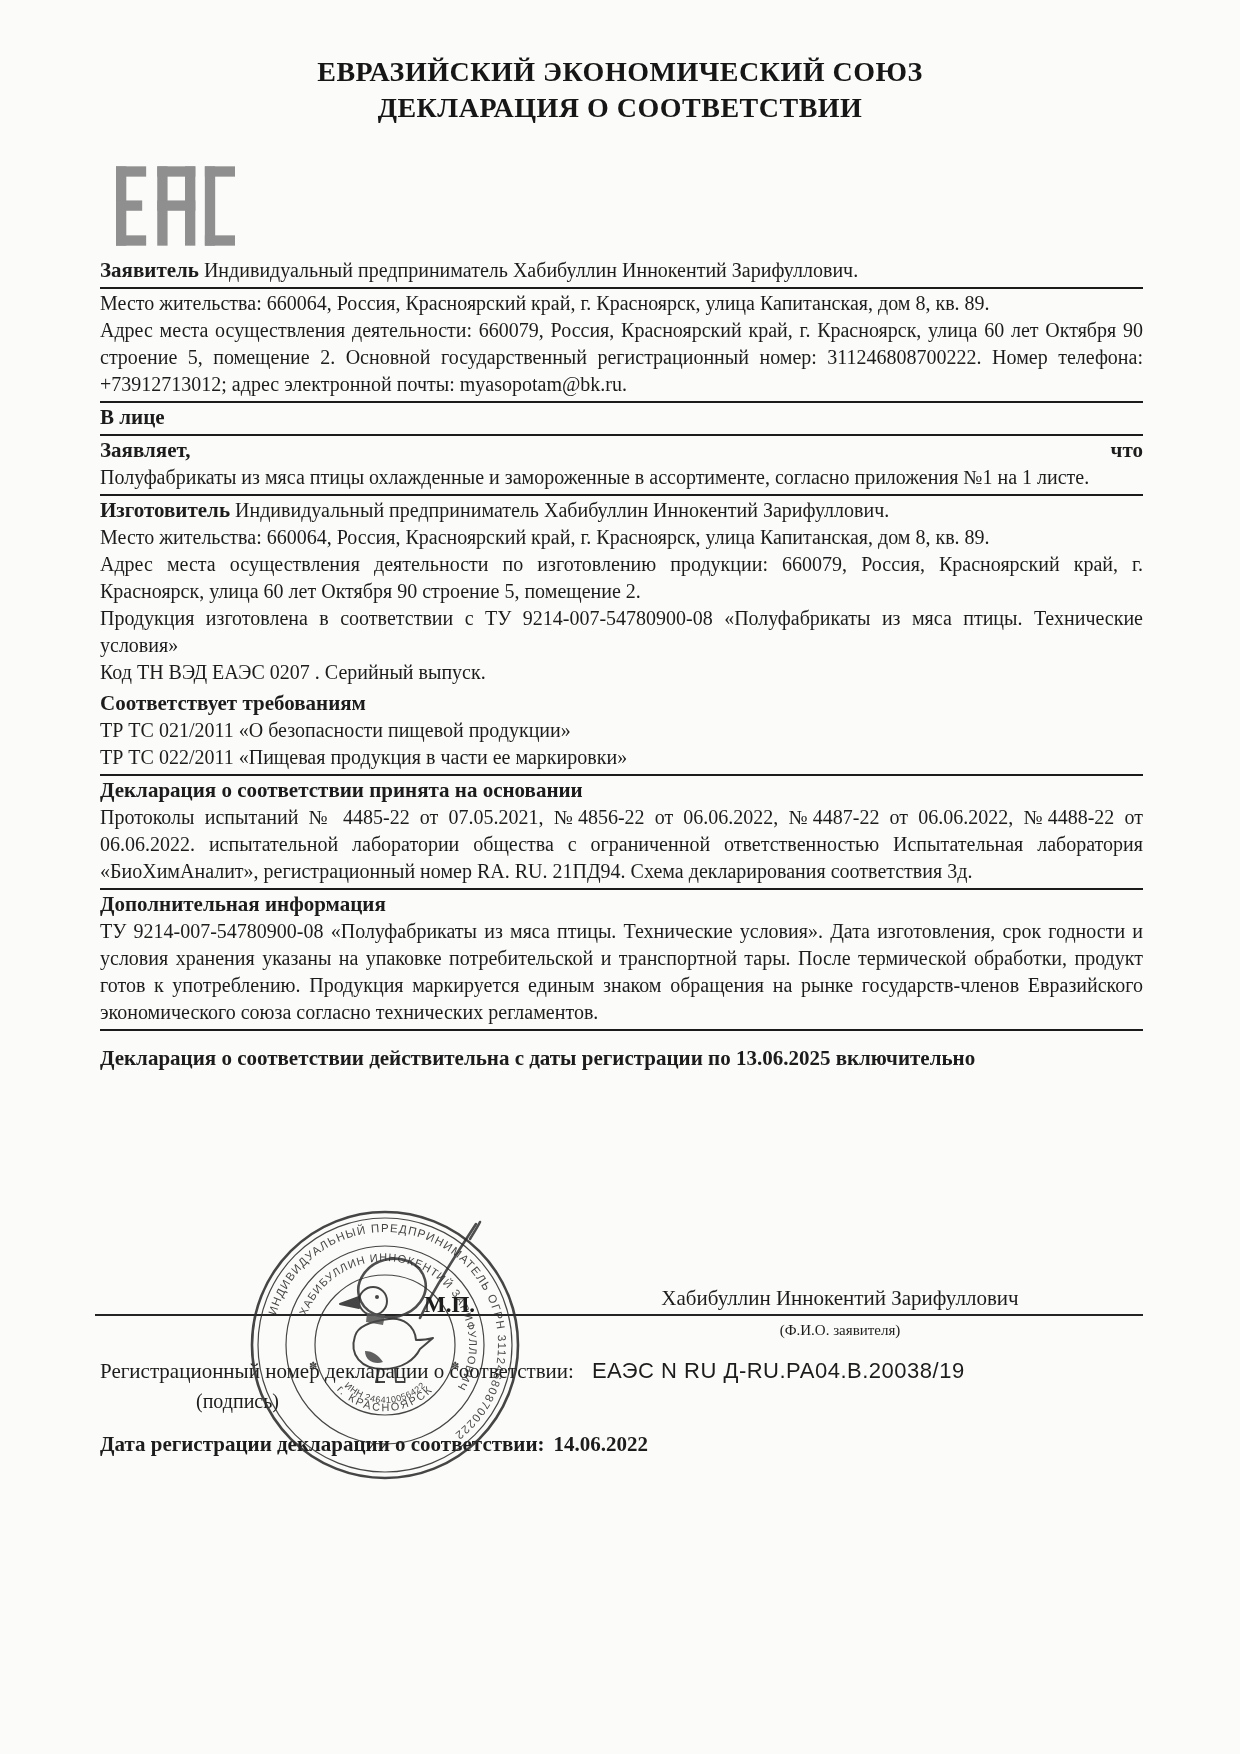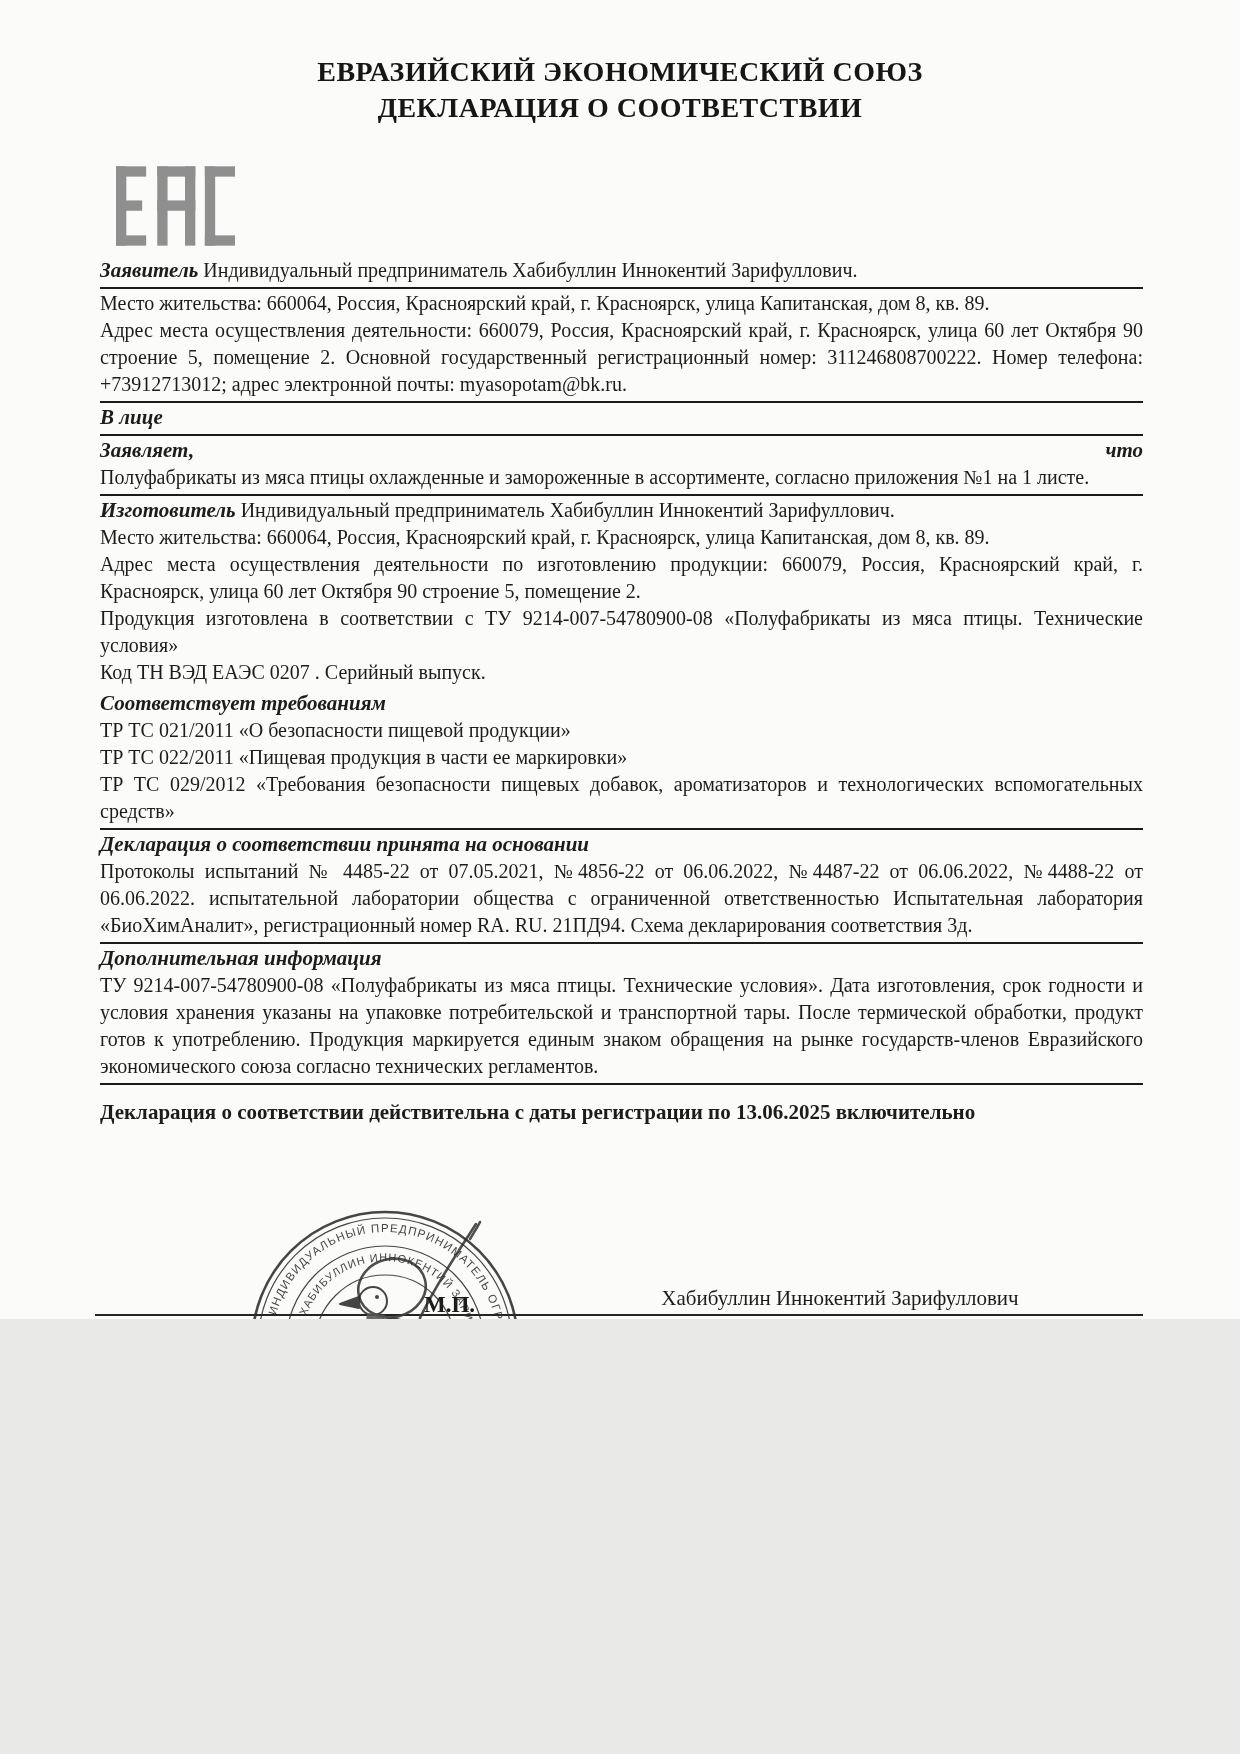--- a/index.html
+++ b/index.html
@@ -1,38 +1,38 @@
 <!DOCTYPE html>
 <html><head>
 <meta charset="utf-8">
 <style>
   html,body { margin:0; padding:0; background:#e9e9e7; }
   .page {
-    position:relative; width:1240px; height:1319px;
+    position:relative; width:1240px; height:1754px;
     background:#fbfbf9; color:#1c1c1c;
     font-family:"Liberation Serif", serif; overflow:hidden;
   }
   
   .title-block {
     position:absolute; top:54px; left:0; width:100%;
     text-align:center; font-weight:bold; font-size:28px; line-height:36px;
     letter-spacing:.5px; color:#161616;
   }
   
   .eac-logo { position:absolute; left:116px; top:156px; }
   
   .content {
     position:absolute; left:100px; top:256px; width:1043px;
     font-size:20px; line-height:27px;
   }
   .content p { margin:0; }
   .sec { padding:1px 0 3px 0; }
   .bb { border-bottom:2px solid #1b1b1b; }
   .just { text-align:justify; }
-  .lbl { font-weight:bold; font-size:21px;font-style:italic; }
+  .lbl { font-weight:bold; font-size:21px; }
   .row-split { display:flex; justify-content:space-between; }
   .validity { font-weight:bold; font-size:21px; padding-top:14px; }
   
   .sign-line {
     position:absolute; left:95px; top:1314px; width:1048px; height:0;
     border-top:2px solid #242424; z-index:1;
   }
   .sig-caption { position:absolute; left:196px; top:1390px; font-size:20px; z-index:1; }
   .mp-mark { position:absolute; left:424px; top:1292px; font-size:23px; font-weight:bold; z-index:6; }
   .fio-name {
@@ -112,21 +112,20 @@
       <p>Место жительства: 660064, Россия, Красноярский край, г. Красноярск, улица Капитанская, дом 8, кв. 89.</p>
       <p class="just">Адрес места осуществления деятельности по изготовлению продукции: 660079, Россия, Красноярский край, г. Красноярск, улица 60 лет Октября 90 строение 5, помещение 2.</p>
       <p class="just">Продукция изготовлена в соответствии с ТУ 9214-007-54780900-08 «Полуфабрикаты из мяса птицы. Технические условия»</p>
       <p>Код ТН ВЭД ЕАЭС 0207 . Серийный выпуск.</p>
     </div>
 
     <div class="sec bb">
       <p><span class="lbl">Соответствует требованиям</span></p>
       <p>ТР ТС 021/2011 «О безопасности пищевой продукции»</p>
       <p>ТР ТС 022/2011 «Пищевая продукция в части ее маркировки»</p>
-      <p class="just">ТР ТС 029/2012 «Требования безопасности пищевых добавок, ароматизаторов и технологических вспомогательных средств»</p>
     </div>
 
     <div class="sec bb">
       <p><span class="lbl">Декларация о соответствии принята на основании</span></p>
       <p class="just">Протоколы испытаний № 4485-22 от 07.05.2021, №4856-22 от 06.06.2022, №4487-22 от 06.06.2022, №4488-22 от 06.06.2022. испытательной лаборатории общества с ограниченной ответственностью Испытательная лаборатория «БиоХимАналит», регистрационный номер RA. RU. 21ПД94. Схема декларирования соответствия 3д.</p>
     </div>
 
     <div class="sec bb">
       <p><span class="lbl">Дополнительная информация</span></p>
       <p class="just">ТУ 9214-007-54780900-08 «Полуфабрикаты из мяса птицы. Технические условия». Дата изготовления, срок годности и условия хранения указаны на упаковке потребительской и транспортной тары. После термической обработки, продукт готов к употреблению. Продукция маркируется единым знаком обращения на рынке государств-членов Евразийского экономического союза согласно технических регламентов.</p>

